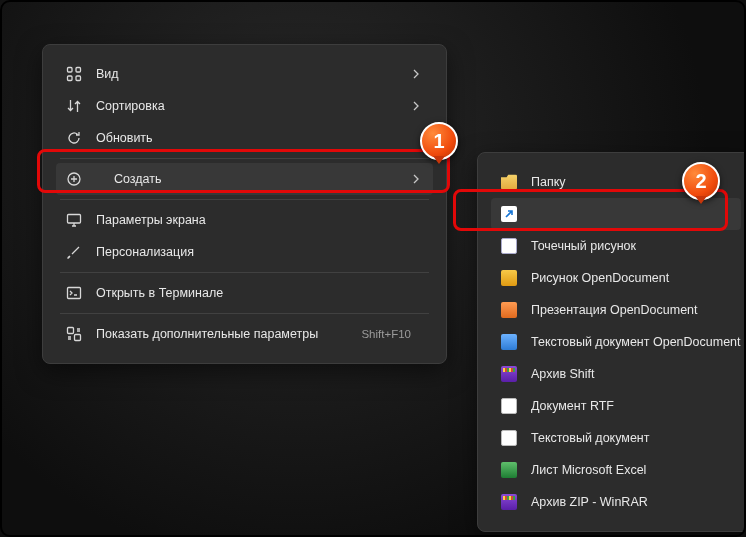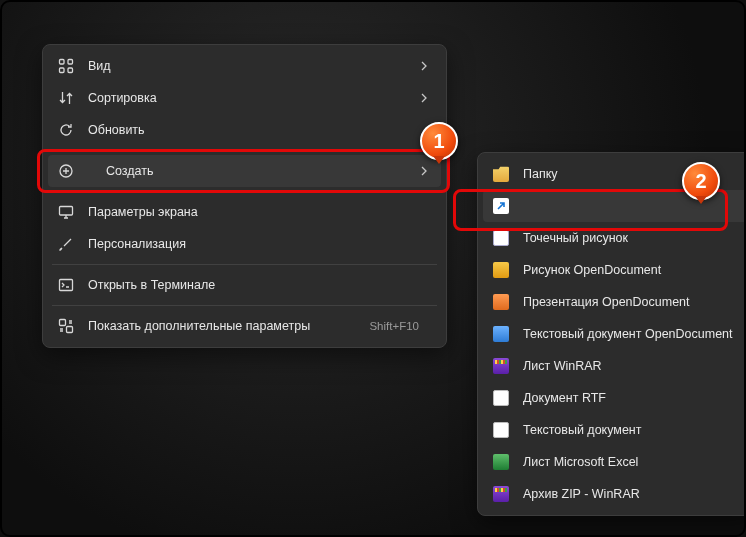--- a/index.html
+++ b/index.html
@@ -12,21 +12,21 @@
     position: relative;
     overflow: hidden;
     border: 2px solid #000;
     border-radius: 10px;
   }
   .menu {
     position: absolute;
     background: #2c2c2c;
     border: 1px solid #3d3d3d;
     border-radius: 8px;
-    padding: 5px;
+    padding: 13px;
     box-shadow: 0 8px 24px rgba(0,0,0,.5);
   }
   .menu-main { left: 40px; top: 42px; width: 405px; }
   .menu-sub  { left: 450px; top: 150px; width: 278px; margin-left: 25px; }
   .item {
     display: flex;
     align-items: center;
     height: 32px;
     padding: 0 12px 0 10px;
     border-radius: 4px;
@@ -236,21 +236,21 @@
     <span class="lbl">Презентация OpenDocument</span>
   </div>
 
   <div class="item">
     <span class="fi fi-odt"></span>
     <span class="lbl">Текстовый документ OpenDocument</span>
   </div>
 
   <div class="item">
     <span class="fi fi-rar"></span>
-    <span class="lbl">Лист WinRAR</span>
+    <span class="lbl">Архив Shift</span>
   </div>
 
   <div class="item">
     <span class="fi fi-rtf"></span>
     <span class="lbl">Документ RTF</span>
   </div>
 
   <div class="item">
     <span class="fi fi-txt"></span>
     <span class="lbl">Текстовый документ</span>

